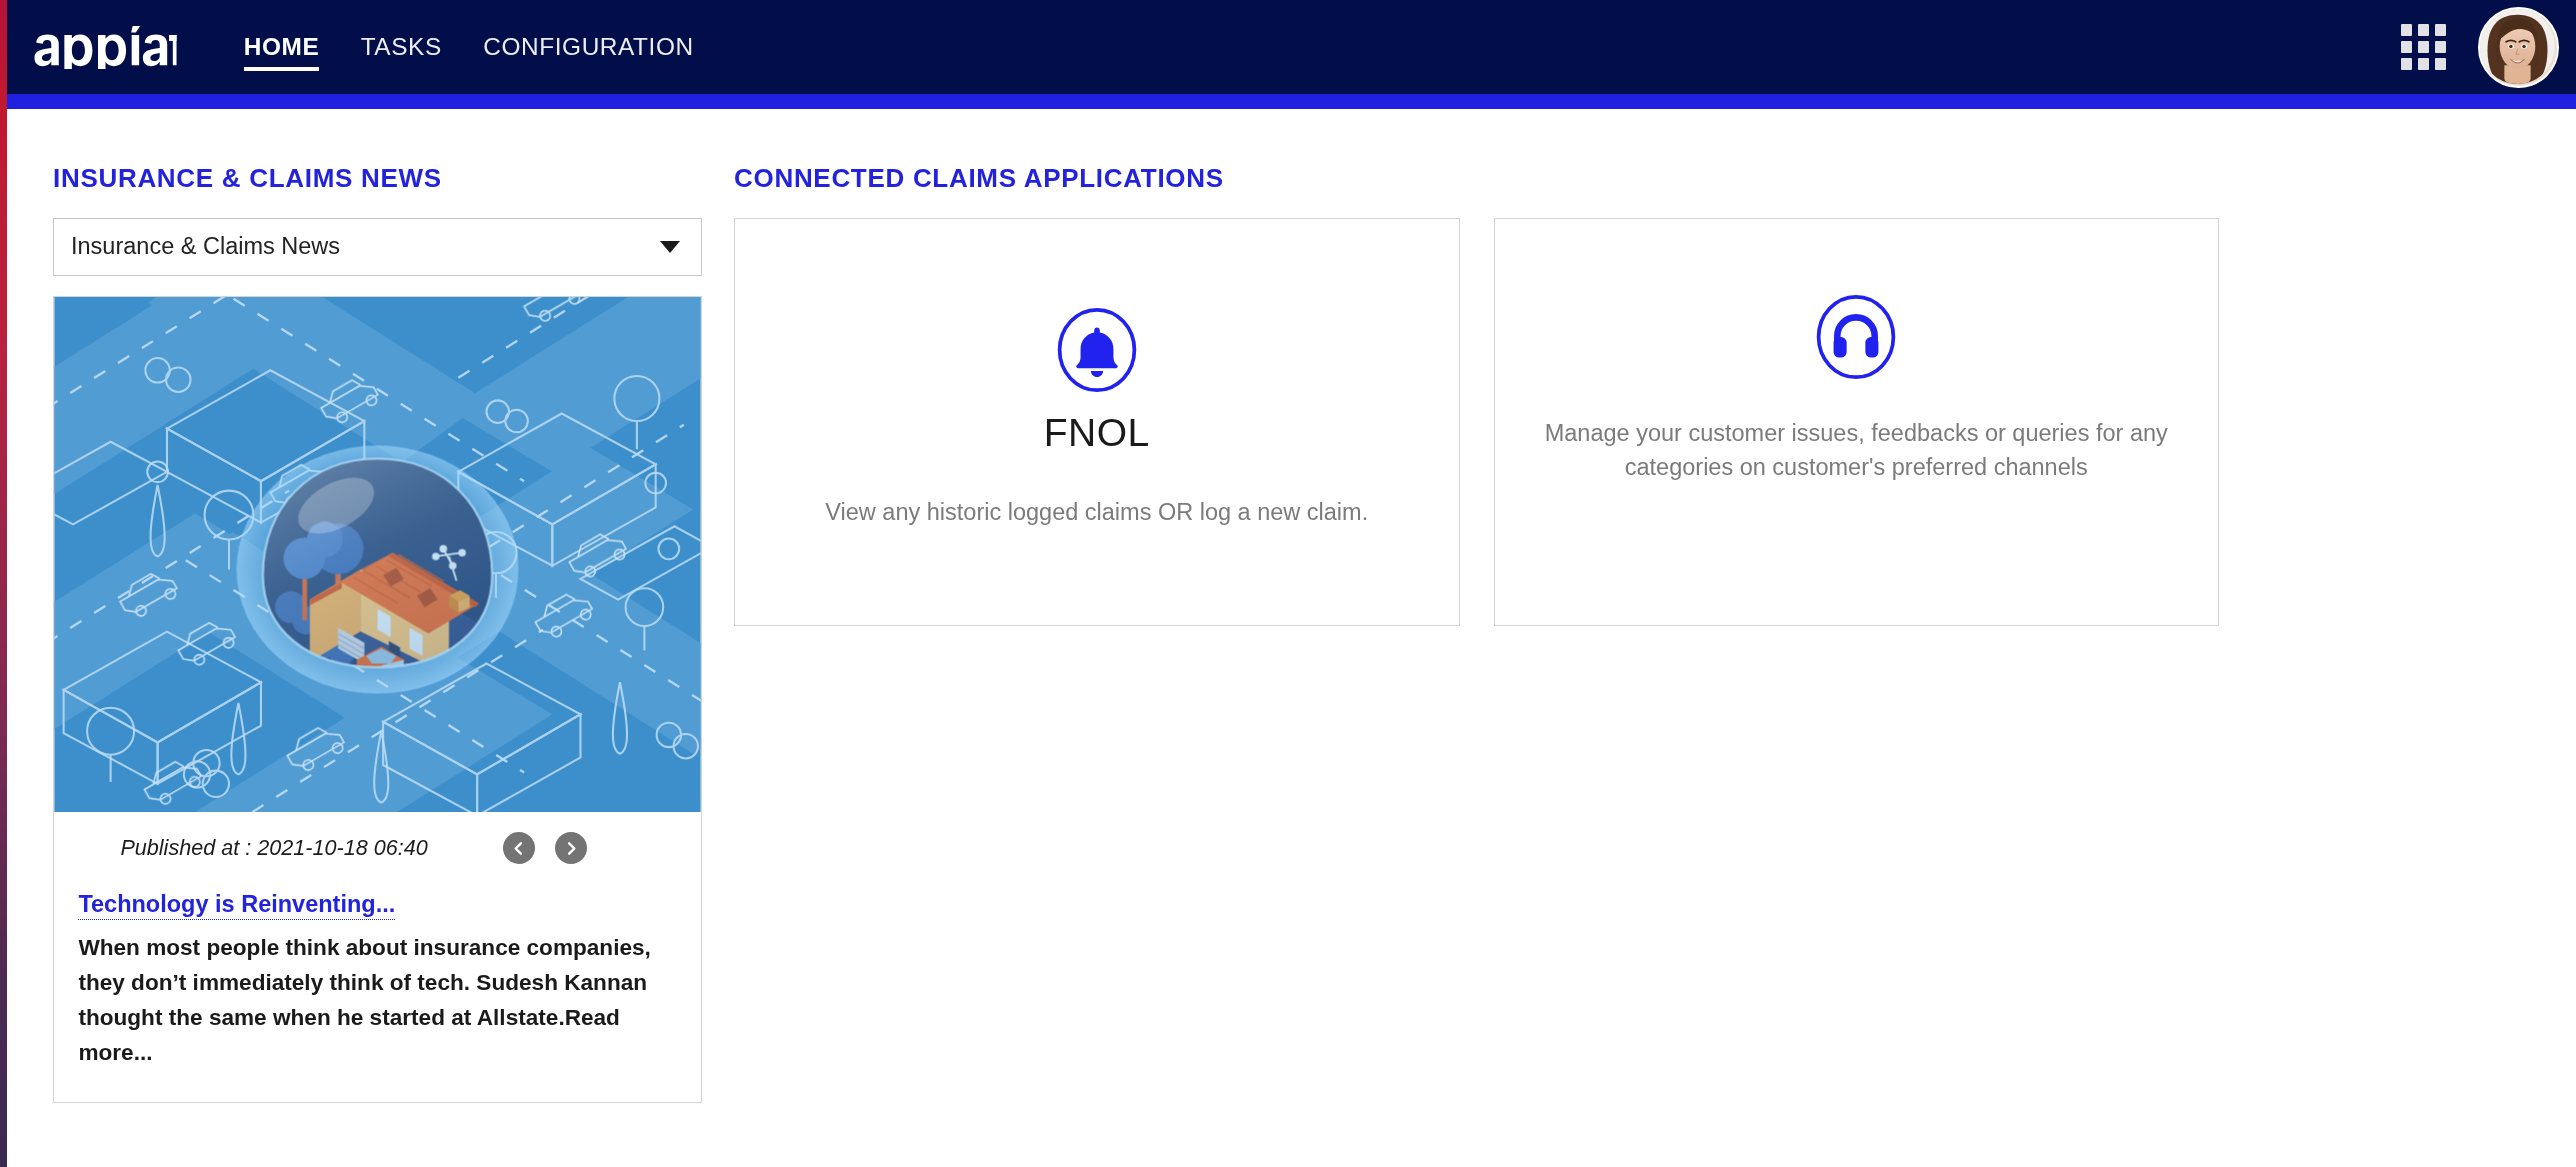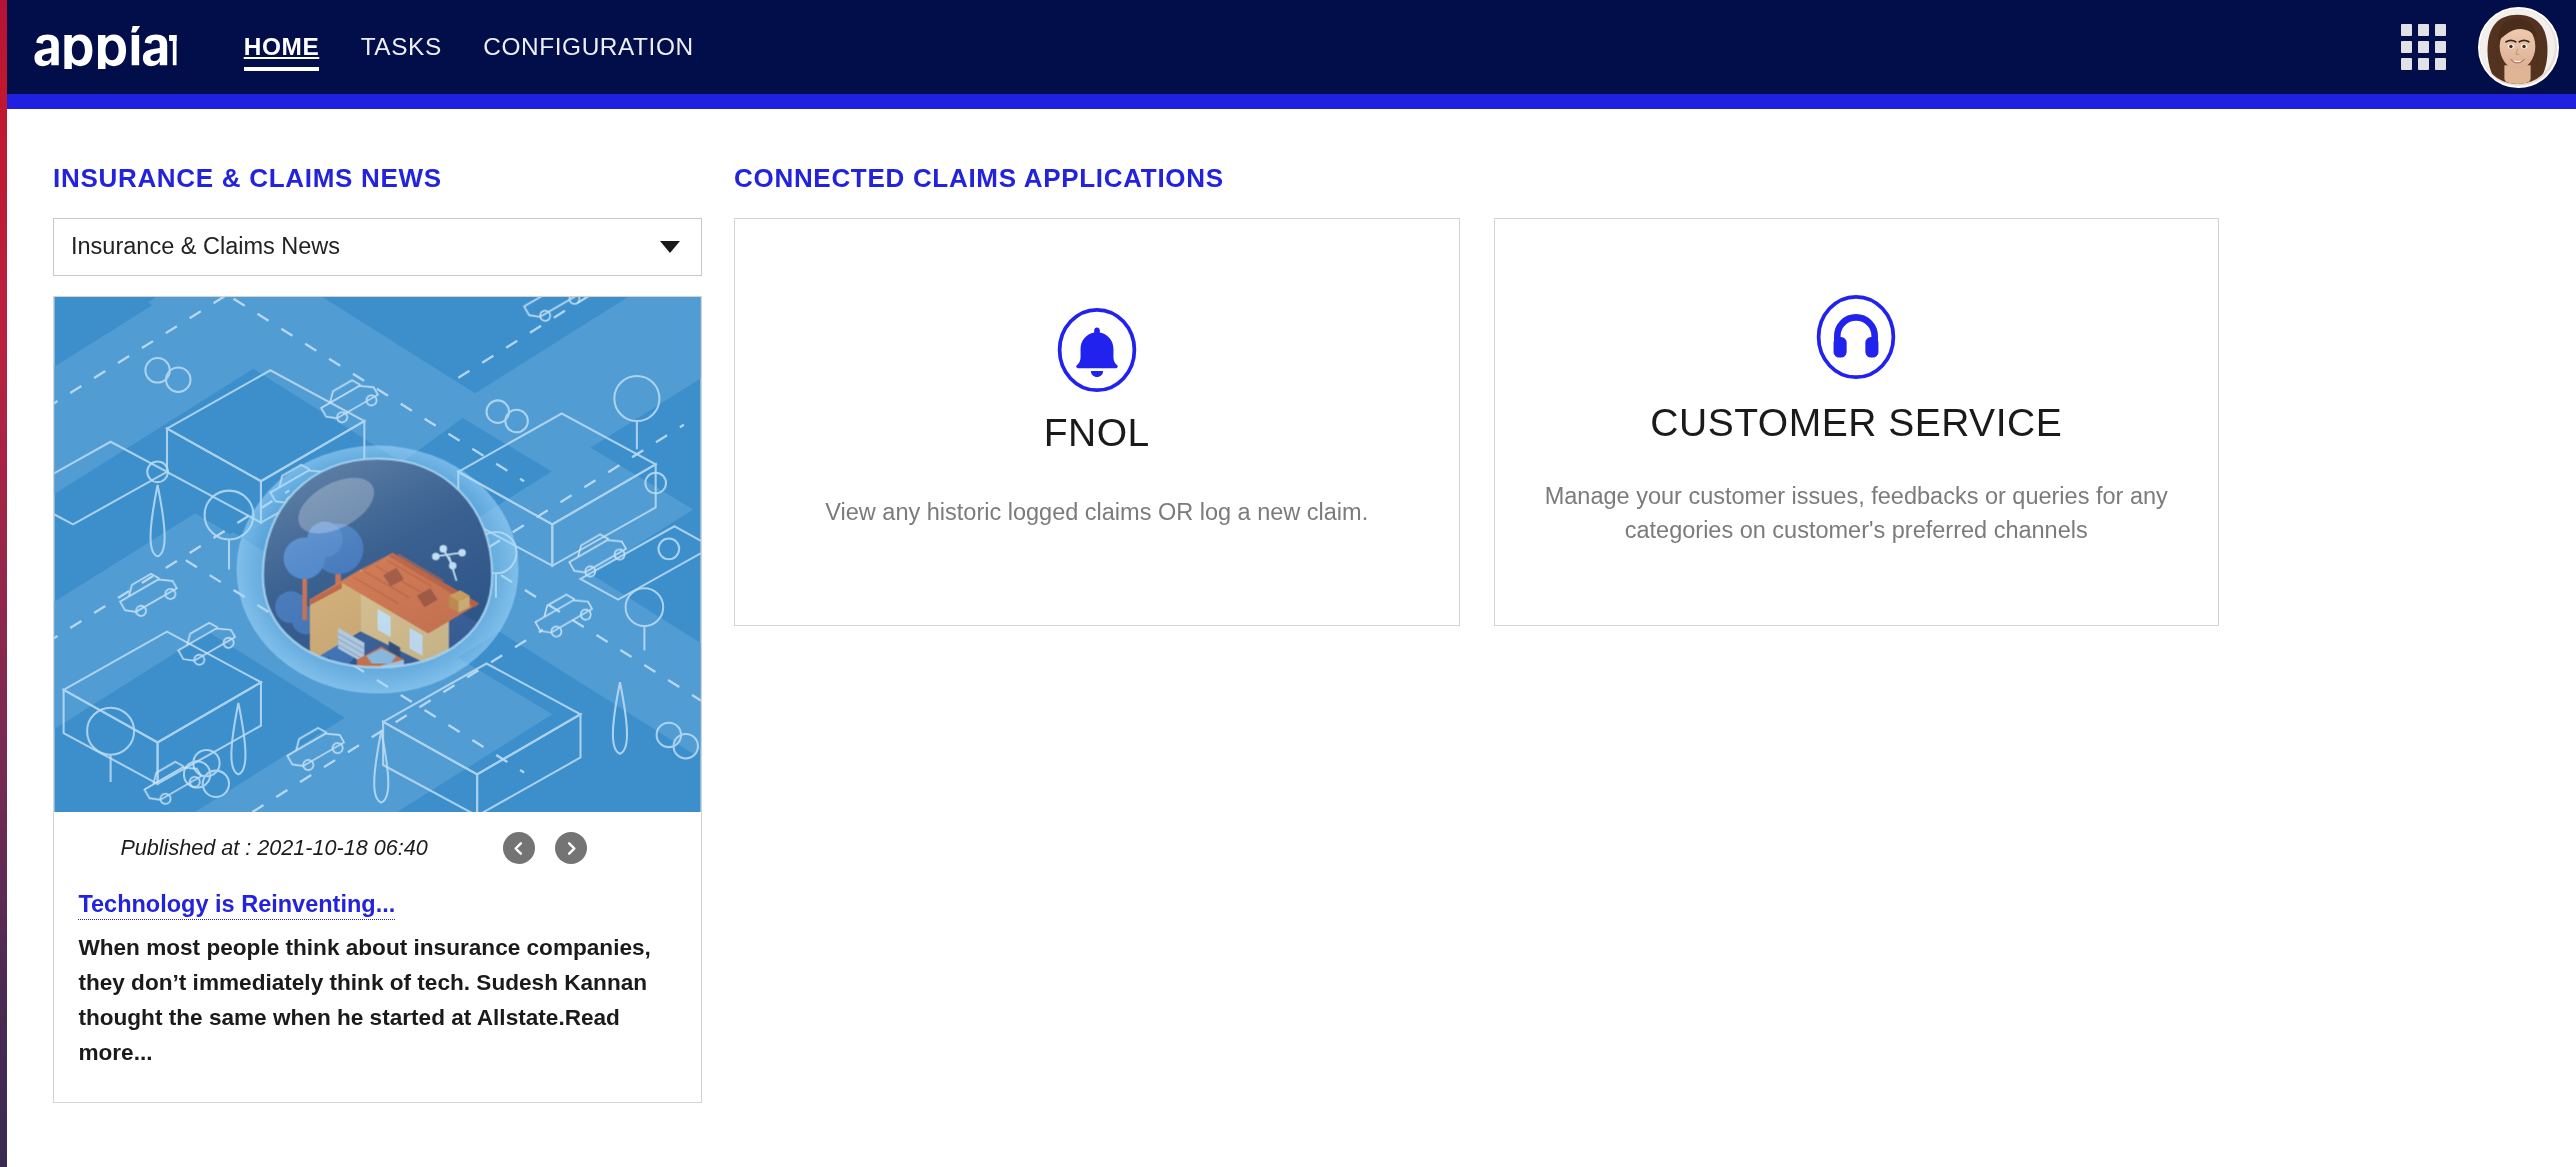--- a/index.html
+++ b/index.html
@@ -57,21 +57,21 @@
     font-size: 24.4px;
     letter-spacing: 0.6px;
     padding: 0 20.7px;
     height: 100%;
     display: flex;
     align-items: center;
     cursor: pointer;
     opacity: 0.93;
     white-space: nowrap;
   }
-  .nav-link.active { font-weight: bold; opacity: 1; text-decoration: underline; }
+  .nav-link.active { font-weight: bold; opacity: 1; }
   .nav-link.active::after {
     content: "";
     position: absolute;
     left: 20.7px; right: 20.7px;
     bottom: 22.6px;
     height: 4.7px;
     background: #ffffff;
   }
 
   #nav-right {
@@ -691,21 +691,20 @@
 
       <div class="app-card card-cs">
         <div class="app-card-icon">
           <svg width="86" height="86" viewBox="0 0 92 92">
             <ellipse cx="46" cy="46" rx="40" ry="43" fill="none" stroke="#2222ee" stroke-width="4"></ellipse>
             <path d="M26 52 L26 45 C26 33.9 34.9 25 46 25 C57.1 25 66 33.9 66 45 L66 52" fill="none" stroke="#2222ee" stroke-width="7" stroke-linecap="round"></path>
             <rect x="22" y="46" width="14" height="22" rx="6" fill="#2222ee"></rect>
             <rect x="56" y="46" width="14" height="22" rx="6" fill="#2222ee"></rect>
           </svg>
         </div>
-        <div class="app-card-title">CUSTOMER SERVICE</div>
         <div class="app-card-desc">Manage your customer issues, feedbacks or queries for any categories on customer's preferred channels</div>
       </div>
 
     </div>
   </div>
 
 </div>
 
 
 </body></html>

